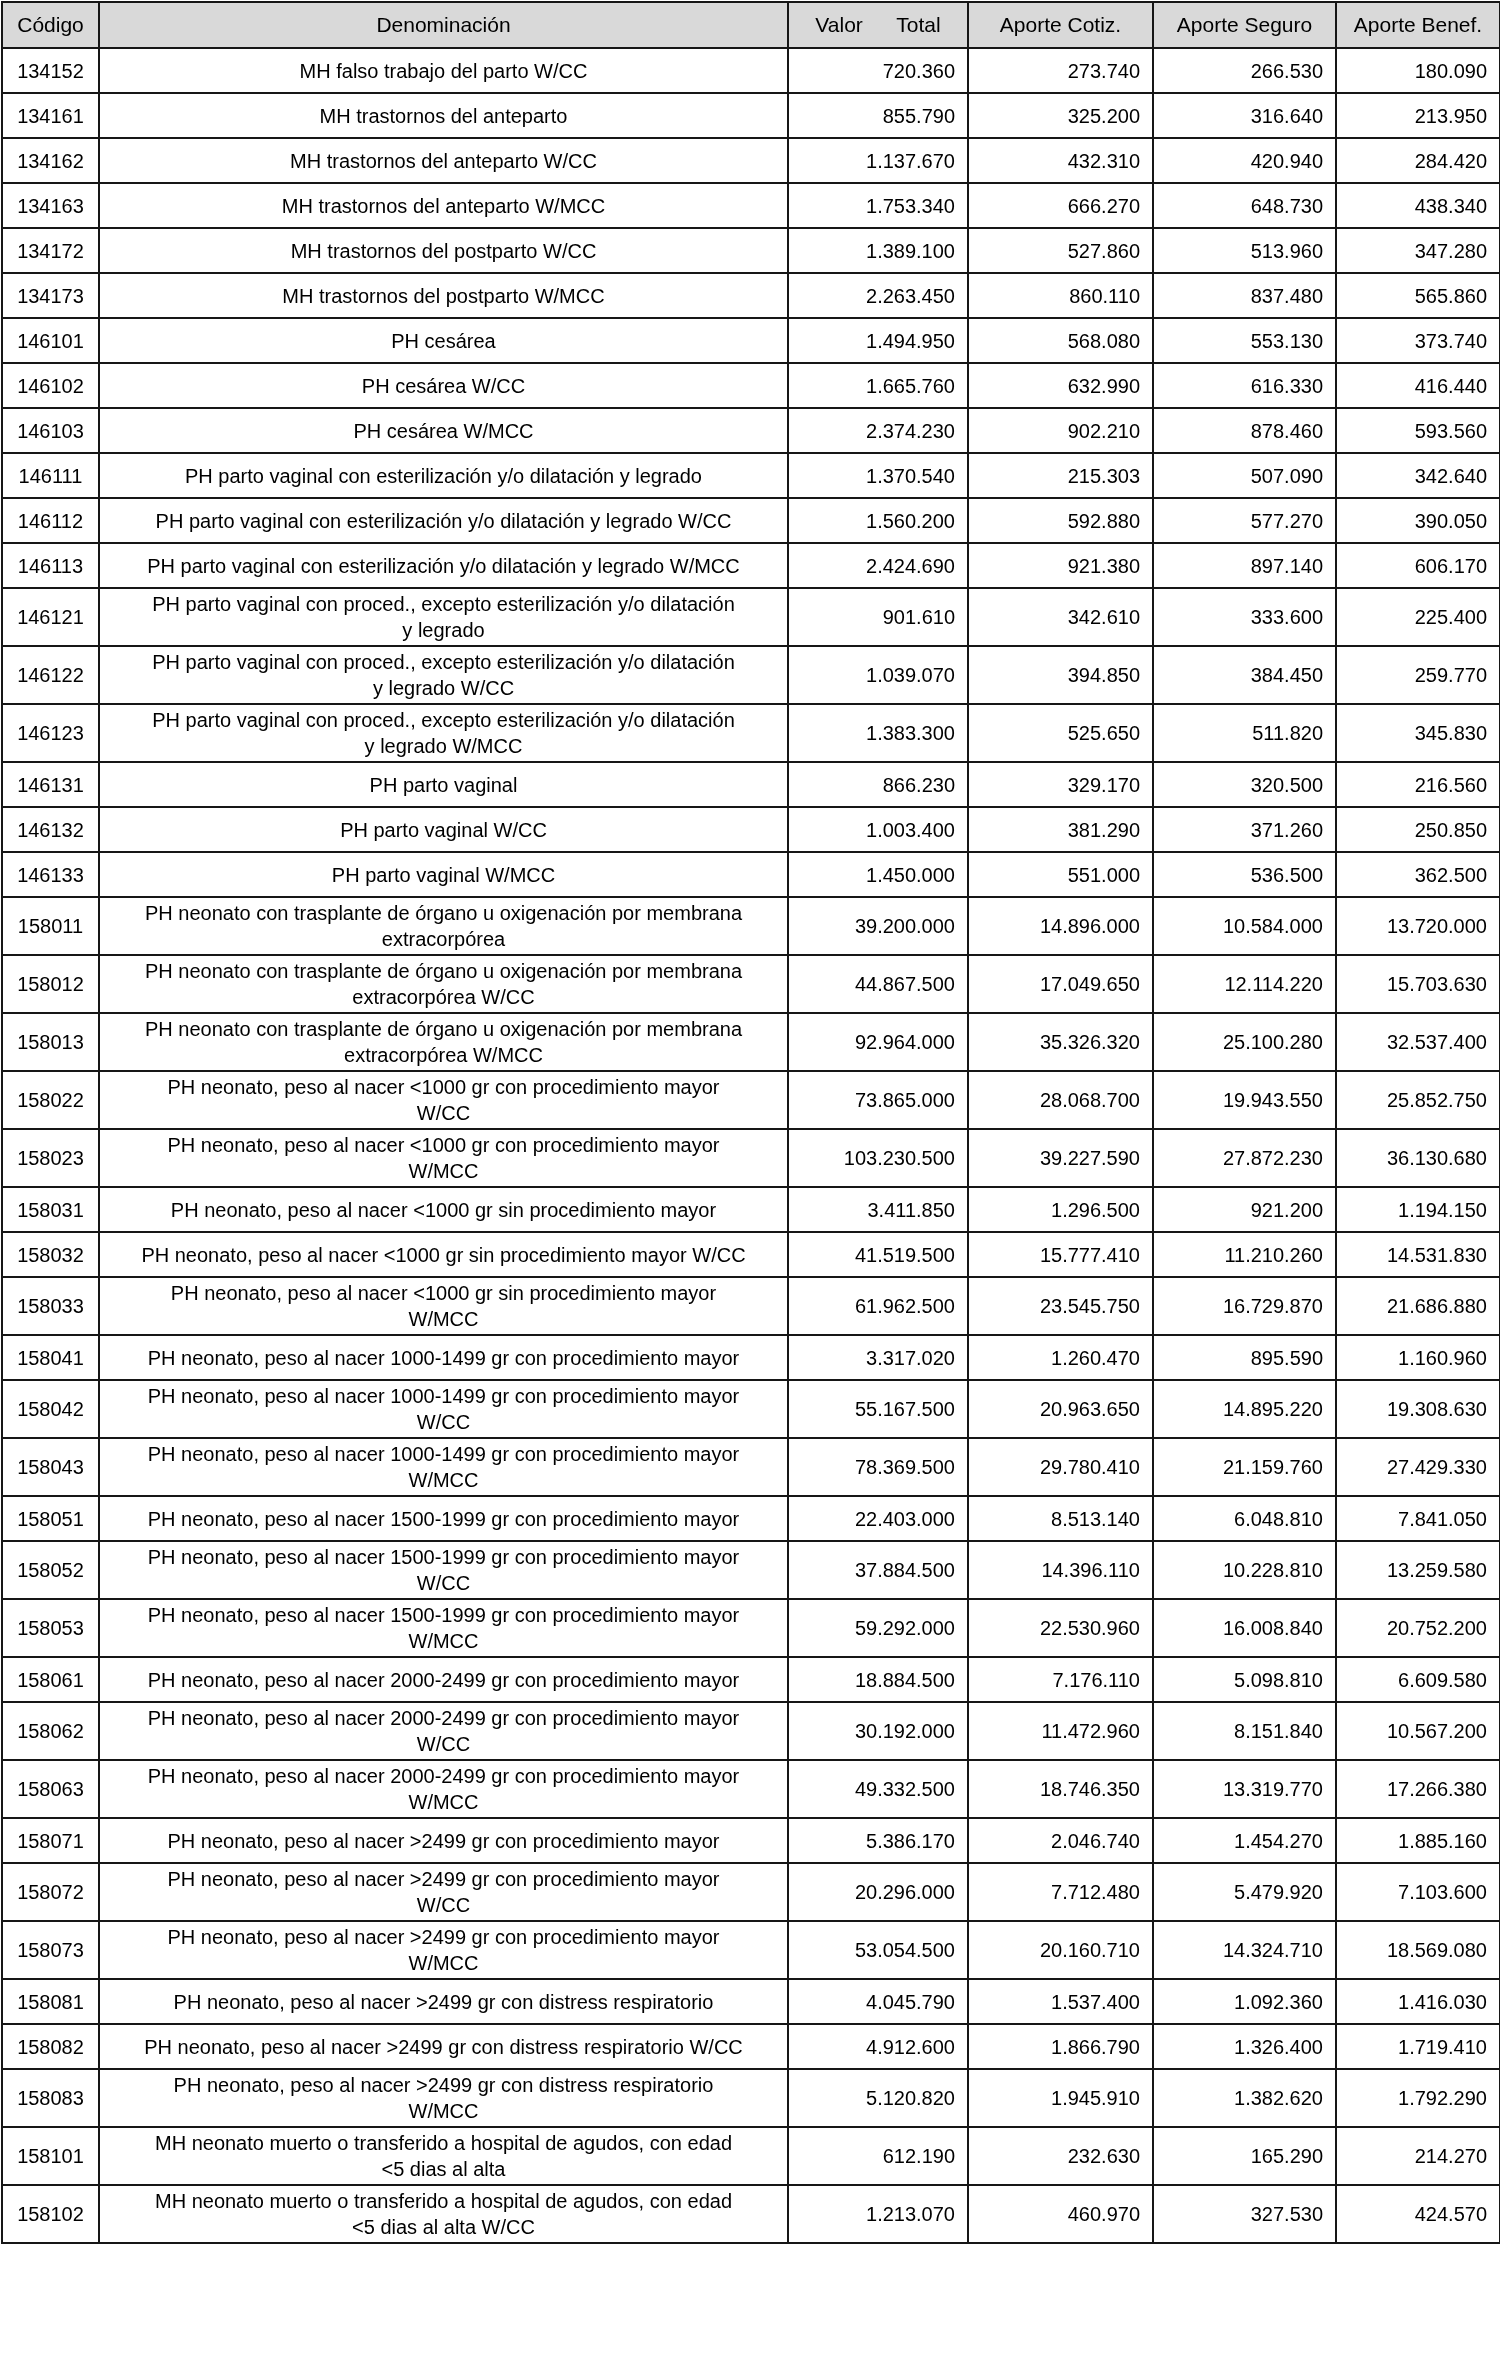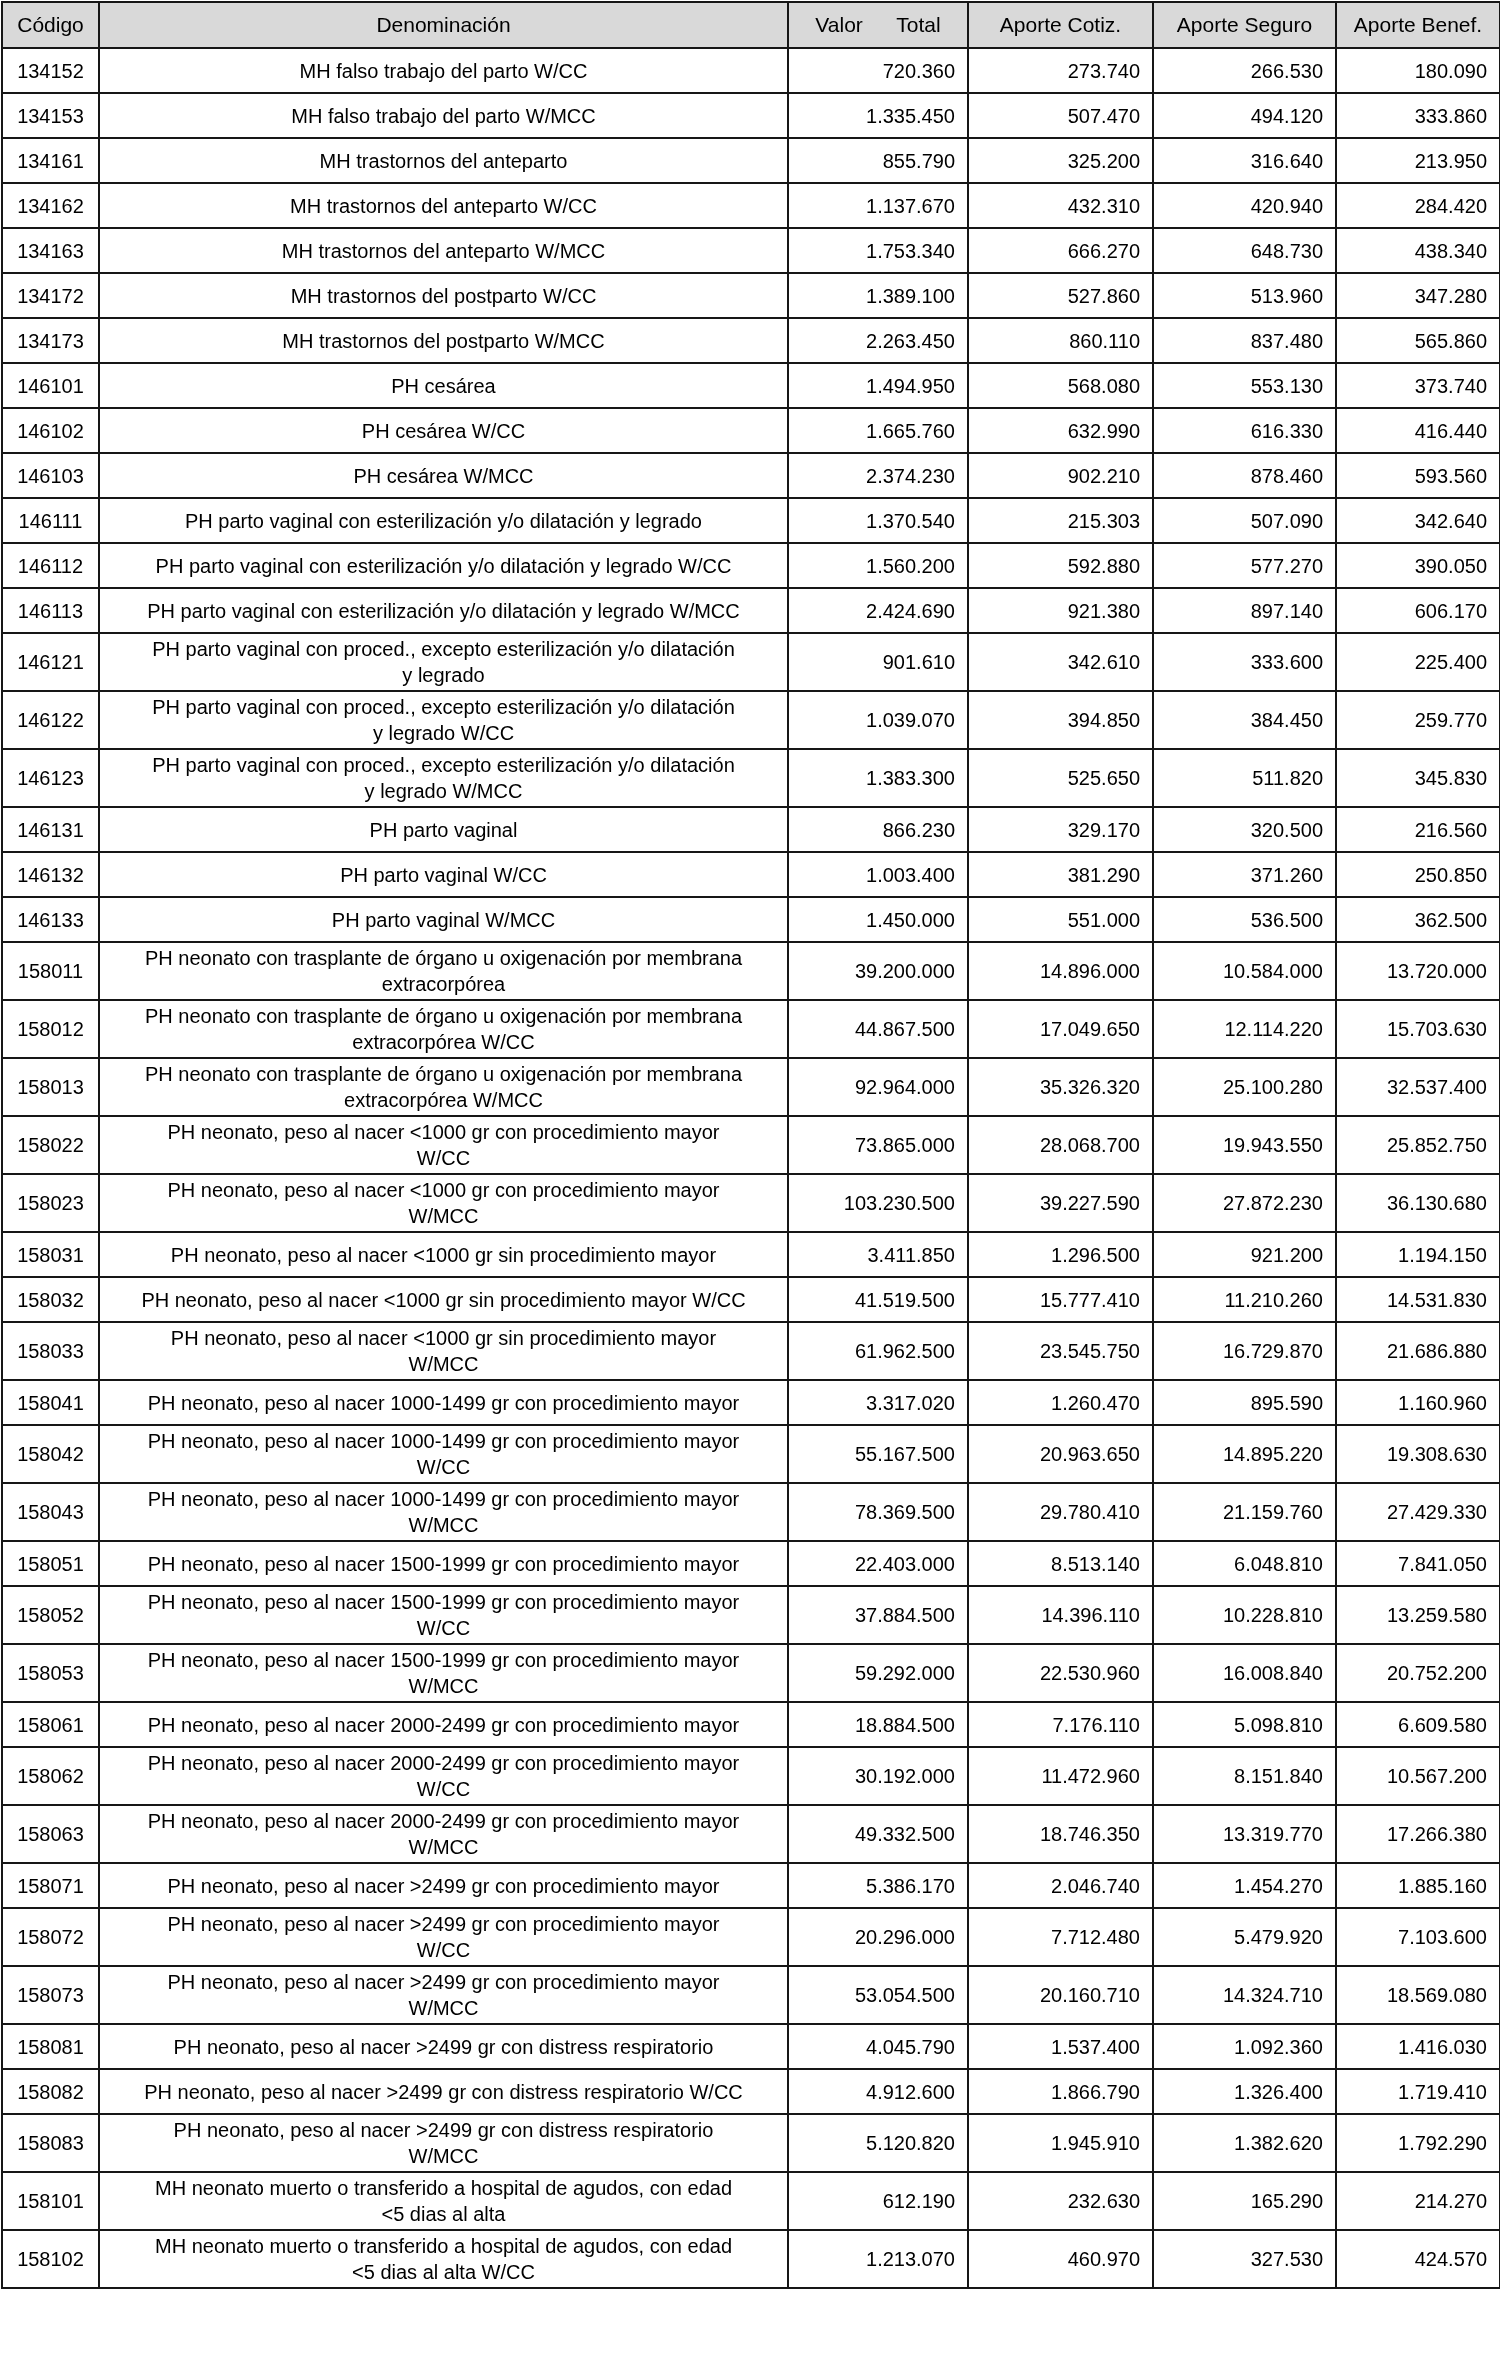--- a/index.html
+++ b/index.html
@@ -40,28 +40,20 @@
   <tbody>
       <tr>
         <td class="c0">134152</td>
         <td class="c1">MH falso trabajo del parto W/CC</td>
         <td class="c2">720.360</td>
         <td class="c3">273.740</td>
         <td class="c4">266.530</td>
         <td class="c5">180.090</td>
       </tr>
       <tr>
-        <td class="c0">134153</td>
-        <td class="c1">MH falso trabajo del parto W/MCC</td>
-        <td class="c2">1.335.450</td>
-        <td class="c3">507.470</td>
-        <td class="c4">494.120</td>
-        <td class="c5">333.860</td>
-      </tr>
-      <tr>
         <td class="c0">134161</td>
         <td class="c1">MH trastornos del anteparto</td>
         <td class="c2">855.790</td>
         <td class="c3">325.200</td>
         <td class="c4">316.640</td>
         <td class="c5">213.950</td>
       </tr>
       <tr>
         <td class="c0">134162</td>
         <td class="c1">MH trastornos del anteparto W/CC</td>

